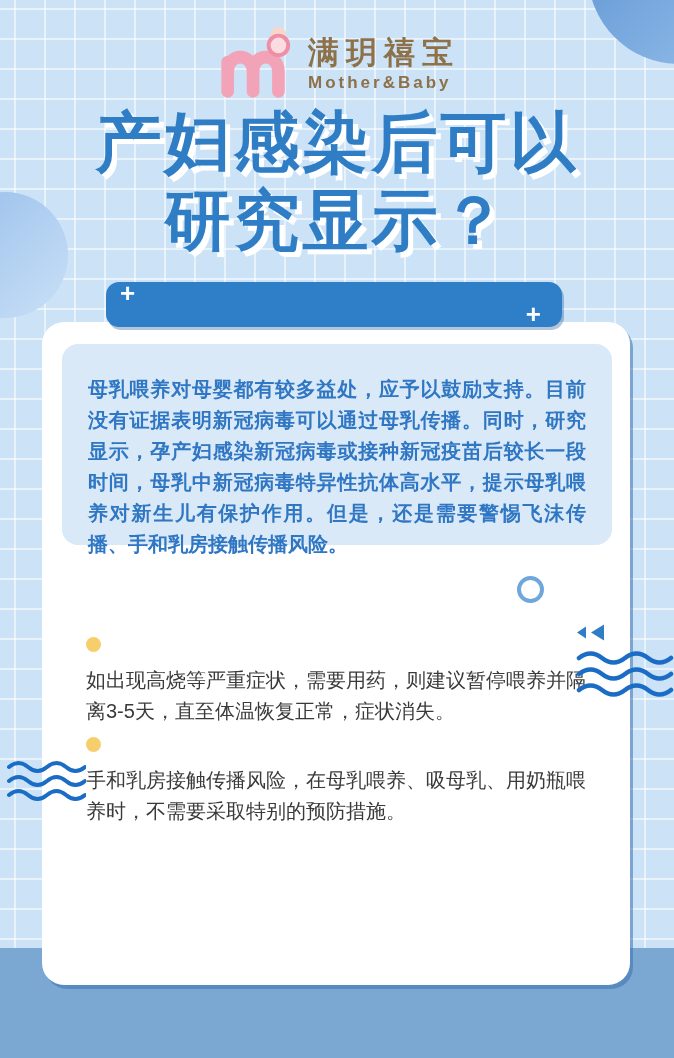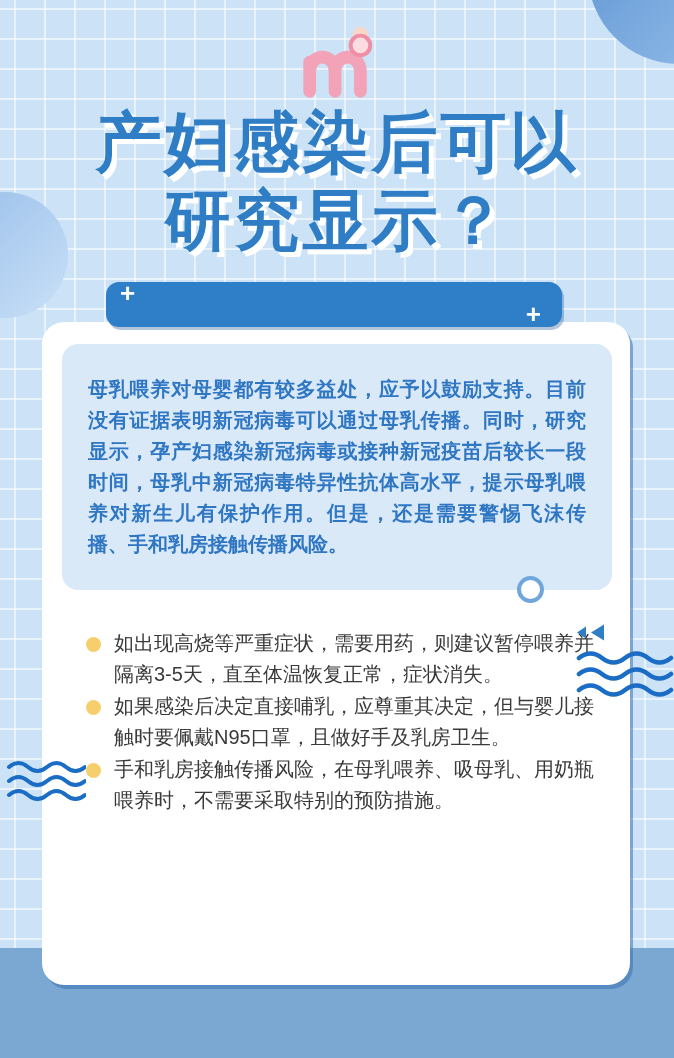--- a/index.html
+++ b/index.html
@@ -59,36 +59,36 @@
   .plus-tl { left:14px; top:-2px; }
   .plus-br { right:20px; bottom:0px; }
 
   
   .card {
     position:absolute; left:42px; top:322px; width:588px; height:663px;
     background:#FFFFFF; border-radius:22px; z-index:2;
     box-shadow:3px 4px 0 rgba(59,113,178,.55);
   }
   .info-box {
-    position:absolute; left:20px; top:22px; width:550px; height:246px;
+    position:absolute; left:20px; top:22px; width:550px; height:201px;
     background:#D9E9F8; border-radius:16px;
     padding:30px 26px 0 26px;
     color:#2F76C3; font-size:20px; line-height:31px; font-weight:bold;
     text-align:justify;
   }
   .divider-dot {
     position:absolute; left:475px; top:254px; width:27px; height:27px;
     border-radius:50%; background:#fff; border:4px solid #6FA6DC; z-index:3;
   }
 
   .bullet-list {
     position:absolute; left:44px; top:306px; width:516px;
     display:flex; flex-direction:column; gap:1px;
   }
-  .bullet-item { display:flex; gap:13px; }
+  .bullet-item { display:flex; gap:13px;flex-direction:column; }
   .bullet-dot {
     flex:0 0 auto; width:15px; height:15px; border-radius:50%;
     background:#F7CE6C; margin-top:9px;
   }
   .bullet-text { color:#3A3A3A; font-size:20px; line-height:31px; }
 
   
   .triangles { position:absolute; left:575px; top:624px; z-index:6; }
   .waves-right { position:absolute; left:576px; top:650px; z-index:6; }
   .waves-left { position:absolute; left:6px; top:760px; z-index:6; }
@@ -104,20 +104,24 @@
   <div class="circle-left"></div>
 
   <div class="logo">
     <span>
       <svg width="82" height="72" viewBox="0 0 84 72">
         <path d="M14 66 V36 M14 46 C14 26 40 26 40 46 V66 M40 46 C40 26 66 26 66 46 V66" fill="none" stroke="#F3A3B8" stroke-width="13" stroke-linecap="round"></path>
         <circle cx="66" cy="8" r="8" fill="#F7D6CB"></circle>
         <circle cx="66" cy="19" r="10" fill="#FBDCE0" stroke="#EE8FA6" stroke-width="4"></circle>
       </svg>
     </span>
+    <span class="logo-text">
+      <span class="brand-cn">满玥禧宝</span>
+      <span class="brand-en">Mother&amp;Baby</span>
+    </span>
   </div>
 
   <div class="title">
     <div>产妇感染后可以</div>
     <div>研究显示？</div>
   </div>
 
   <div class="banner">
     <span class="plus plus-tl">+</span>
     <span class="plus plus-br">+</span>
@@ -127,24 +131,20 @@
 
     <div class="info-box">
       <span>母乳喂养对母婴都有较多益处，应予以鼓励支持。目前没有证据表明新冠病毒可以通过母乳传播。同时，研究显示，孕产妇感染新冠病毒或接种新冠疫苗后较长一段时间，母乳中新冠病毒特异性抗体高水平，提示母乳喂养对新生儿有保护作用。但是，还是需要警惕飞沫传播、手和乳房接触传播风险。</span>
     </div>
     <div class="divider-dot"></div>
 
     <div class="bullet-list">
       <div class="bullet-item">
         <span class="bullet-dot"></span>
         <span class="bullet-text">如出现高烧等严重症状，需要用药，则建议暂停喂养并隔离3-5天，直至体温恢复正常，症状消失。</span>
-      </div>
-      <div class="bullet-item">
-        <span class="bullet-dot"></span>
-        <span class="bullet-text">如果感染后决定直接哺乳，应尊重其决定，但与婴儿接触时要佩戴N95口罩，且做好手及乳房卫生。</span>
       </div>
       <div class="bullet-item">
         <span class="bullet-dot"></span>
         <span class="bullet-text">手和乳房接触传播风险，在母乳喂养、吸母乳、用奶瓶喂养时，不需要采取特别的预防措施。</span>
       </div>
     </div>
   </div>
 
   <div class="triangles">
     <svg width="36" height="18" viewBox="0 0 36 18">

